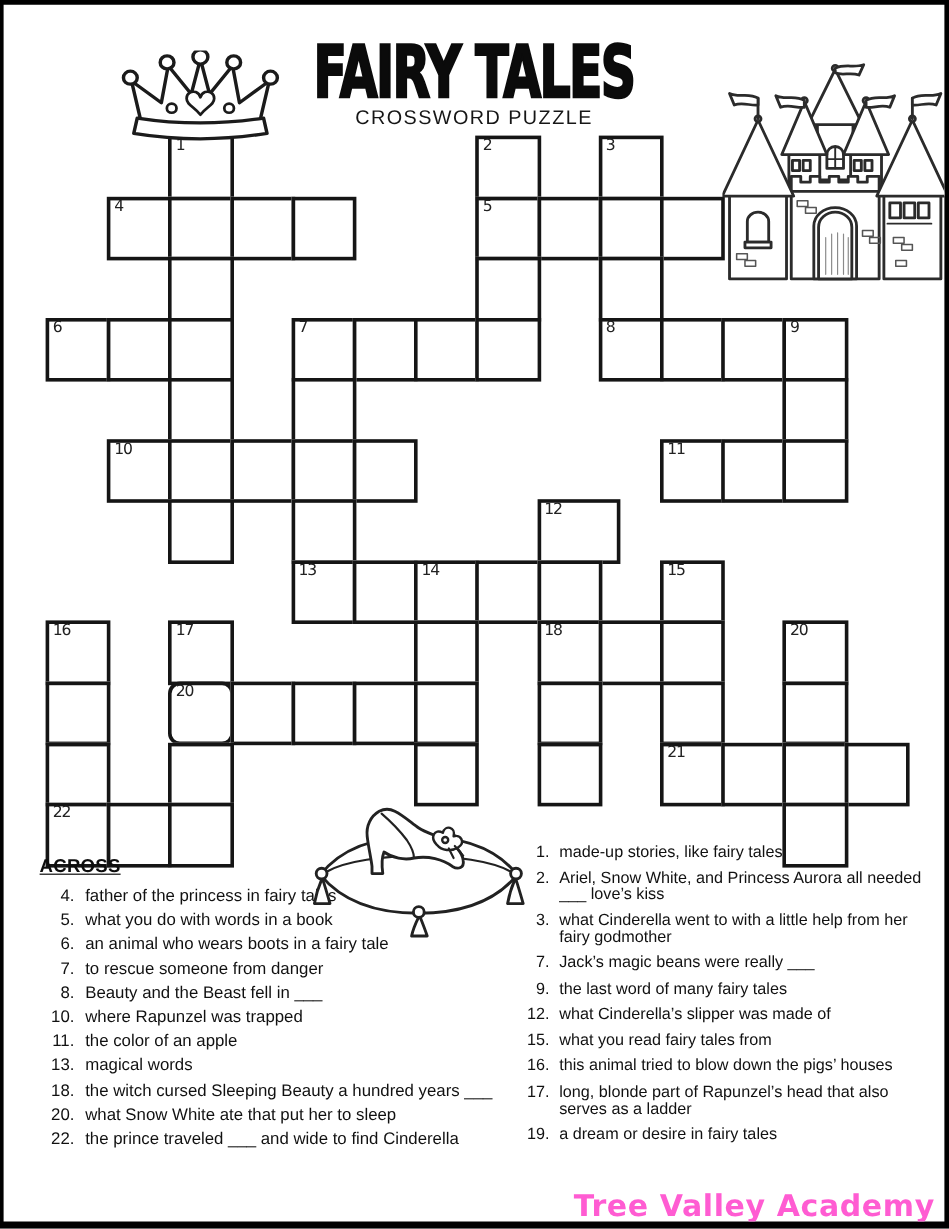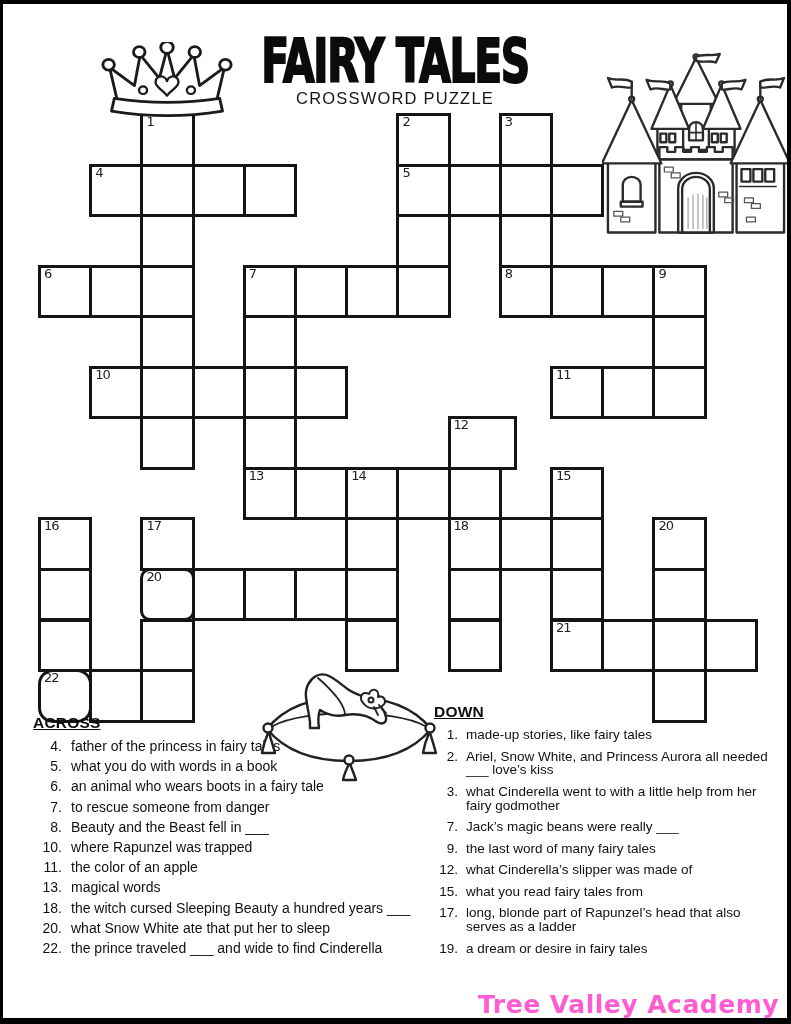--- a/index.html
+++ b/index.html
@@ -215,21 +215,21 @@
       <div class="cell" style="left: 0px; top: 505.5px; width: 54.2px; height: 53.55px;"></div>
       <div class="cell" style="left: 102.4px; top: 505.5px; width: 54.2px; height: 53.55px;"></div>
       <div class="cell" style="left: 307.2px; top: 505.5px; width: 54.2px; height: 53.55px;"></div>
       <div class="cell" style="left: 409.6px; top: 505.5px; width: 54.2px; height: 53.55px;"></div>
       <div class="cell" style="left: 512px; top: 505.5px; width: 54.2px; height: 53.55px;">
         <span class="cnum">21</span>
       </div>
       <div class="cell" style="left: 563.2px; top: 505.5px; width: 54.2px; height: 53.55px;"></div>
       <div class="cell" style="left: 614.4px; top: 505.5px; width: 54.2px; height: 53.55px;"></div>
       <div class="cell" style="left: 665.6px; top: 505.5px; width: 54.2px; height: 53.55px;"></div>
-      <div class="cell" style="left: 0px; top: 556.05px; width: 54.2px; height: 53.55px; border-radius: 15px;">
+      <div class="cell" style="left: 0px; top: 556.05px; width: 54.2px; height: 53.55px;">
         <span class="cnum">22</span>
       </div>
       <div class="cell" style="left: 51.2px; top: 556.05px; width: 54.2px; height: 53.55px;"></div>
       <div class="cell" style="left: 102.4px; top: 556.05px; width: 54.2px; height: 53.55px;"></div>
       <div class="cell" style="left: 614.4px; top: 556.05px; width: 54.2px; height: 53.55px;"></div>
     </div>
 
   <svg class="art" style="left:256px;top:650px;" width="180" height="130" viewBox="0 0 180 130" preserveAspectRatio="none">
     <g stroke="#222" stroke-width="2.4" fill="#fff" stroke-linejoin="round" stroke-linecap="round">
       <path d="M9,79 C6,86 4,93 3,99 L16,99 C14,92 12,85 10,79 Z"></path>
@@ -293,21 +293,20 @@
           <span class="cluetext">what Snow White ate that put her to sleep</span>
         </div>
         <div class="clue">
           <span class="cluenum">22.</span>
           <span class="cluetext">the prince traveled ___ and wide to find Cinderella</span>
         </div>
       </div>
   </div>
 
   <div class="down">
-    <div class="sec-h">DOWN</div>
     <div id="down-list">
         <div class="clue">
           <span class="cluenum">1.</span>
           <span class="cluetext">made-up stories, like fairy tales</span>
         </div>
         <div class="clue">
           <span class="cluenum">2.</span>
           <span class="cluetext">Ariel, Snow White, and Princess Aurora all needed
 ___ love’s kiss</span>
         </div>
@@ -326,20 +325,24 @@
         </div>
         <div class="clue">
           <span class="cluenum">12.</span>
           <span class="cluetext">what Cinderella’s slipper was made of</span>
         </div>
         <div class="clue">
           <span class="cluenum">15.</span>
           <span class="cluetext">what you read fairy tales from</span>
         </div>
         <div class="clue">
+          <span class="cluenum">16.</span>
+          <span class="cluetext">this animal tried to blow down the pigs’ houses</span>
+        </div>
+        <div class="clue">
           <span class="cluenum">17.</span>
           <span class="cluetext">long, blonde part of Rapunzel’s head that also
 serves as a ladder</span>
         </div>
         <div class="clue">
           <span class="cluenum">19.</span>
           <span class="cluetext">a dream or desire in fairy tales</span>
         </div>
       </div>
   </div>

